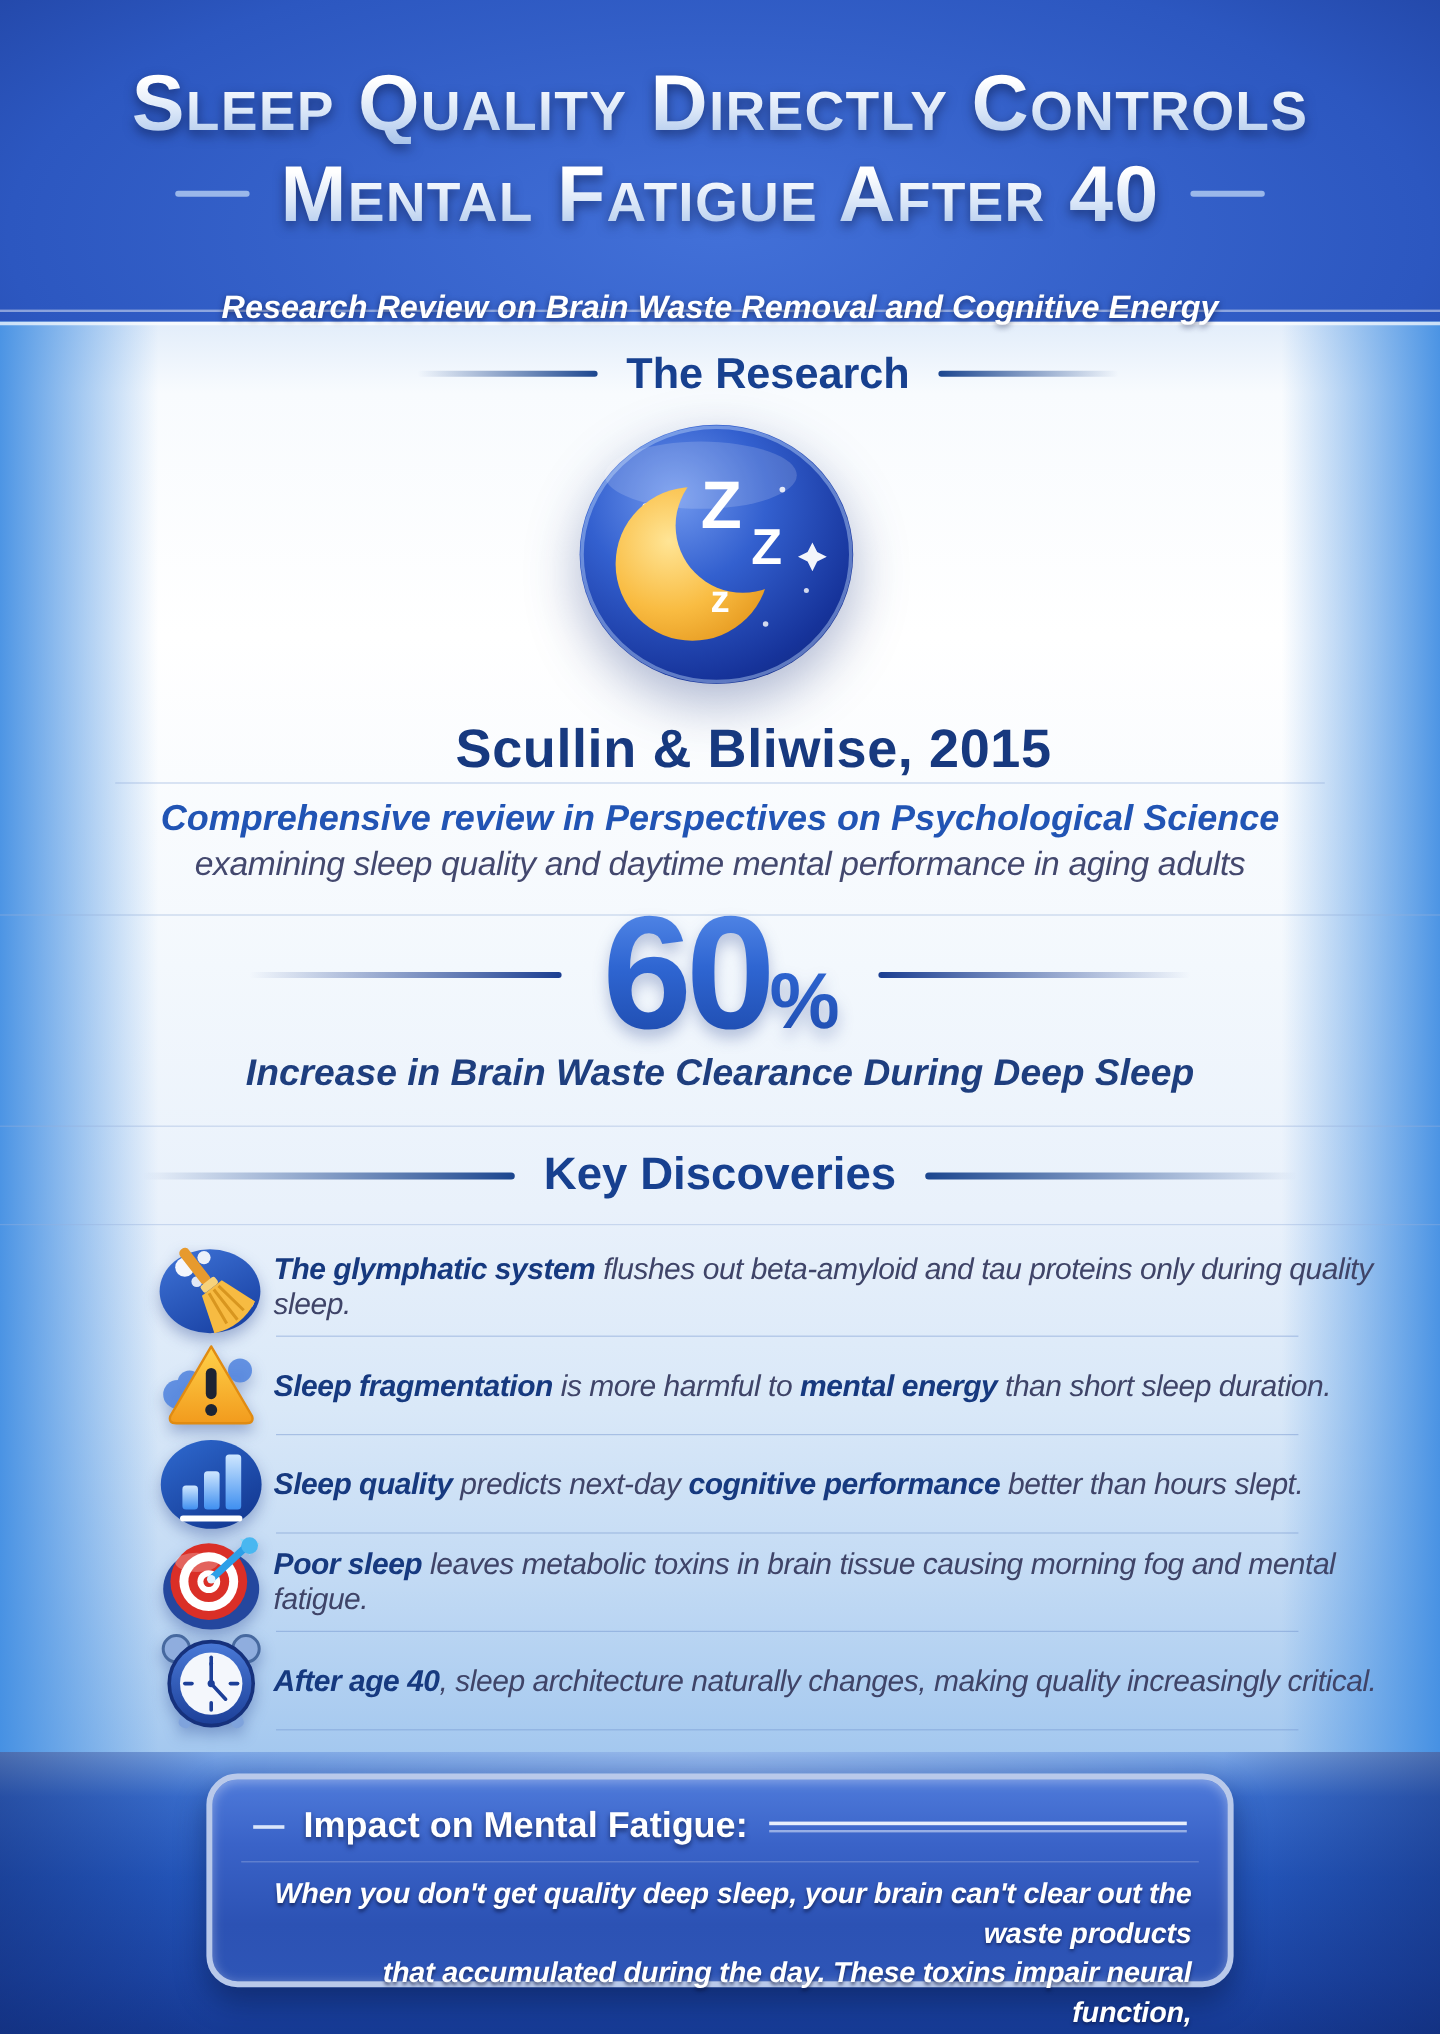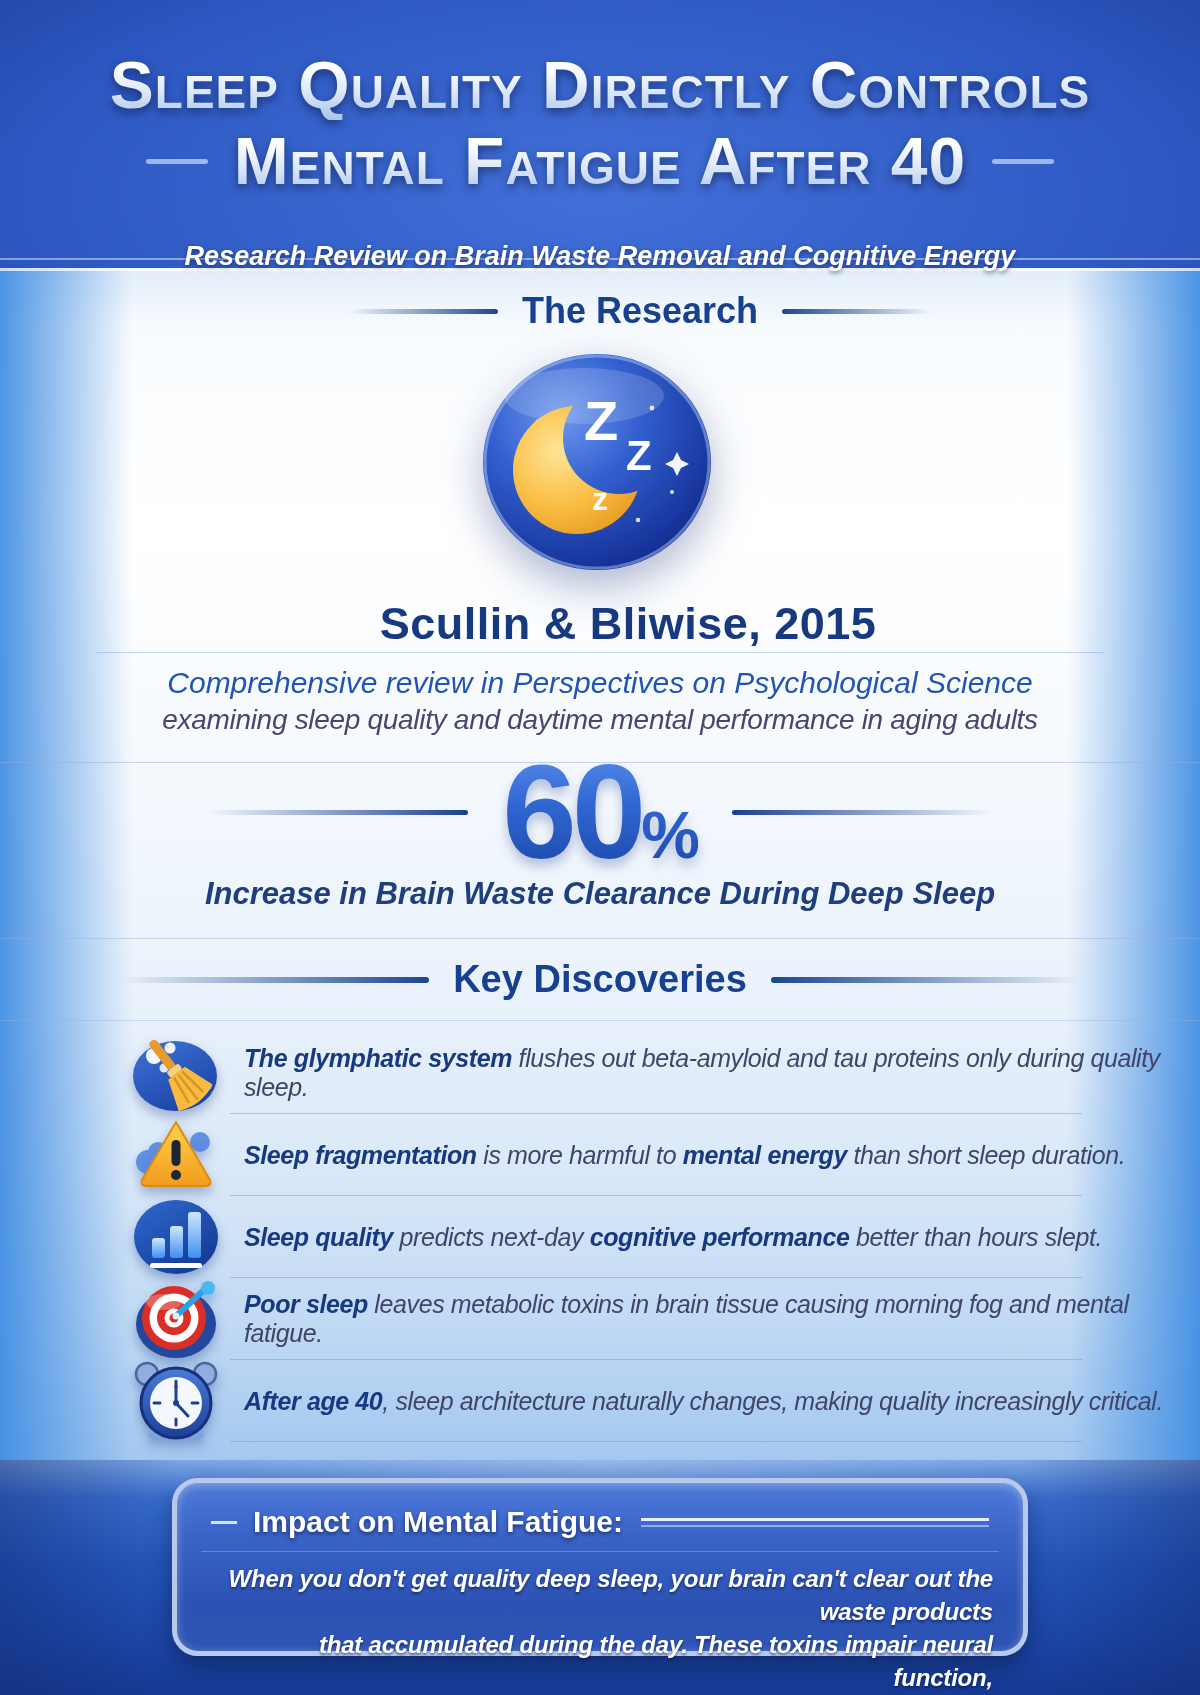--- a/index.html
+++ b/index.html
@@ -63,21 +63,21 @@
   .hline { height:5px; border-radius:3px; }
   .hline.left  { background:linear-gradient(90deg, rgba(23,64,143,0), #1c468f); }
   .hline.right { background:linear-gradient(90deg, #1c468f, rgba(23,64,143,0)); }
 
   
   .moon-badge { position:absolute; top:350px; left:480px; width:234px; height:224px;
     filter:drop-shadow(0 16px 22px rgba(20,45,120,0.35)); }
   .citation { position:absolute; top:598px; left:0; width:1200px; text-align:center;
     font-size:45px; font-weight:700; color:#17397f; letter-spacing:0.5px;margin-left:28px; }
   .detail-em { position:absolute; top:666px; left:0; width:1200px; text-align:center;
-    font-size:30px; font-weight:400; font-style:italic; color:#2154b4; }
+    font-size:30px; font-weight:700; font-style:italic; color:#2154b4; }
   .detail-sub { position:absolute; top:704px; left:0; width:1200px; text-align:center;
     font-size:28px; font-style:italic; color:#43486e; letter-spacing:-0.3px; }
 
   
   .stat { position:absolute; top:732px; left:0; width:1200px; height:160px;
     display:flex; align-items:center; justify-content:center; gap:34px; }
   .stat .sline { width:260px; height:5px; border-radius:3px; }
   .stat .sline.left  { background:linear-gradient(90deg, rgba(27,62,145,0), #1b3e91); }
   .stat .sline.right { background:linear-gradient(90deg, #1b3e91, rgba(27,62,145,0)); }
   .stat .num {
@@ -88,21 +88,21 @@
   }
   .stat .num .pct { font-size:66px; letter-spacing:-2px; }
   .stat-caption { position:absolute; top:876px; left:0; width:1200px; text-align:center;
     font-size:31px; font-weight:700; font-style:italic; color:#1e3e7e; }
 
   
   .rows { position:absolute; top:1032px; left:0; width:1200px; }
   .row { position:relative; height:82px; display:flex; align-items:center; padding-left:128px; }
   .row-icon { width:96px; height:82px; flex:none; display:flex; align-items:center; justify-content:center;
     filter:drop-shadow(0 6px 6px rgba(25,55,135,0.35)); }
-  .row-text { margin-left:20px; text-align:left; font-size:25px; font-style:italic;
+  .row-text { margin-left:4px; text-align:left; font-size:25px; font-style:italic;
     color:#3f4468; letter-spacing:-0.4px; line-height:1.15; max-width:930px; }
   .row-text .b { font-weight:700; color:#16397f; }
   .row-sep { position:absolute; left:230px; right:118px; bottom:0; height:1px;
     background:rgba(110,145,205,0.45); }
 
   
   .panel {
     position:absolute; top:1478px; left:172px; width:856px; height:178px;
     border-radius:26px; border:5px solid #b9c9ea;
     background:linear-gradient(180deg,#4e7ada 0%,#3a63c8 32%,#2c52b4 72%,#2e55b6 100%);

